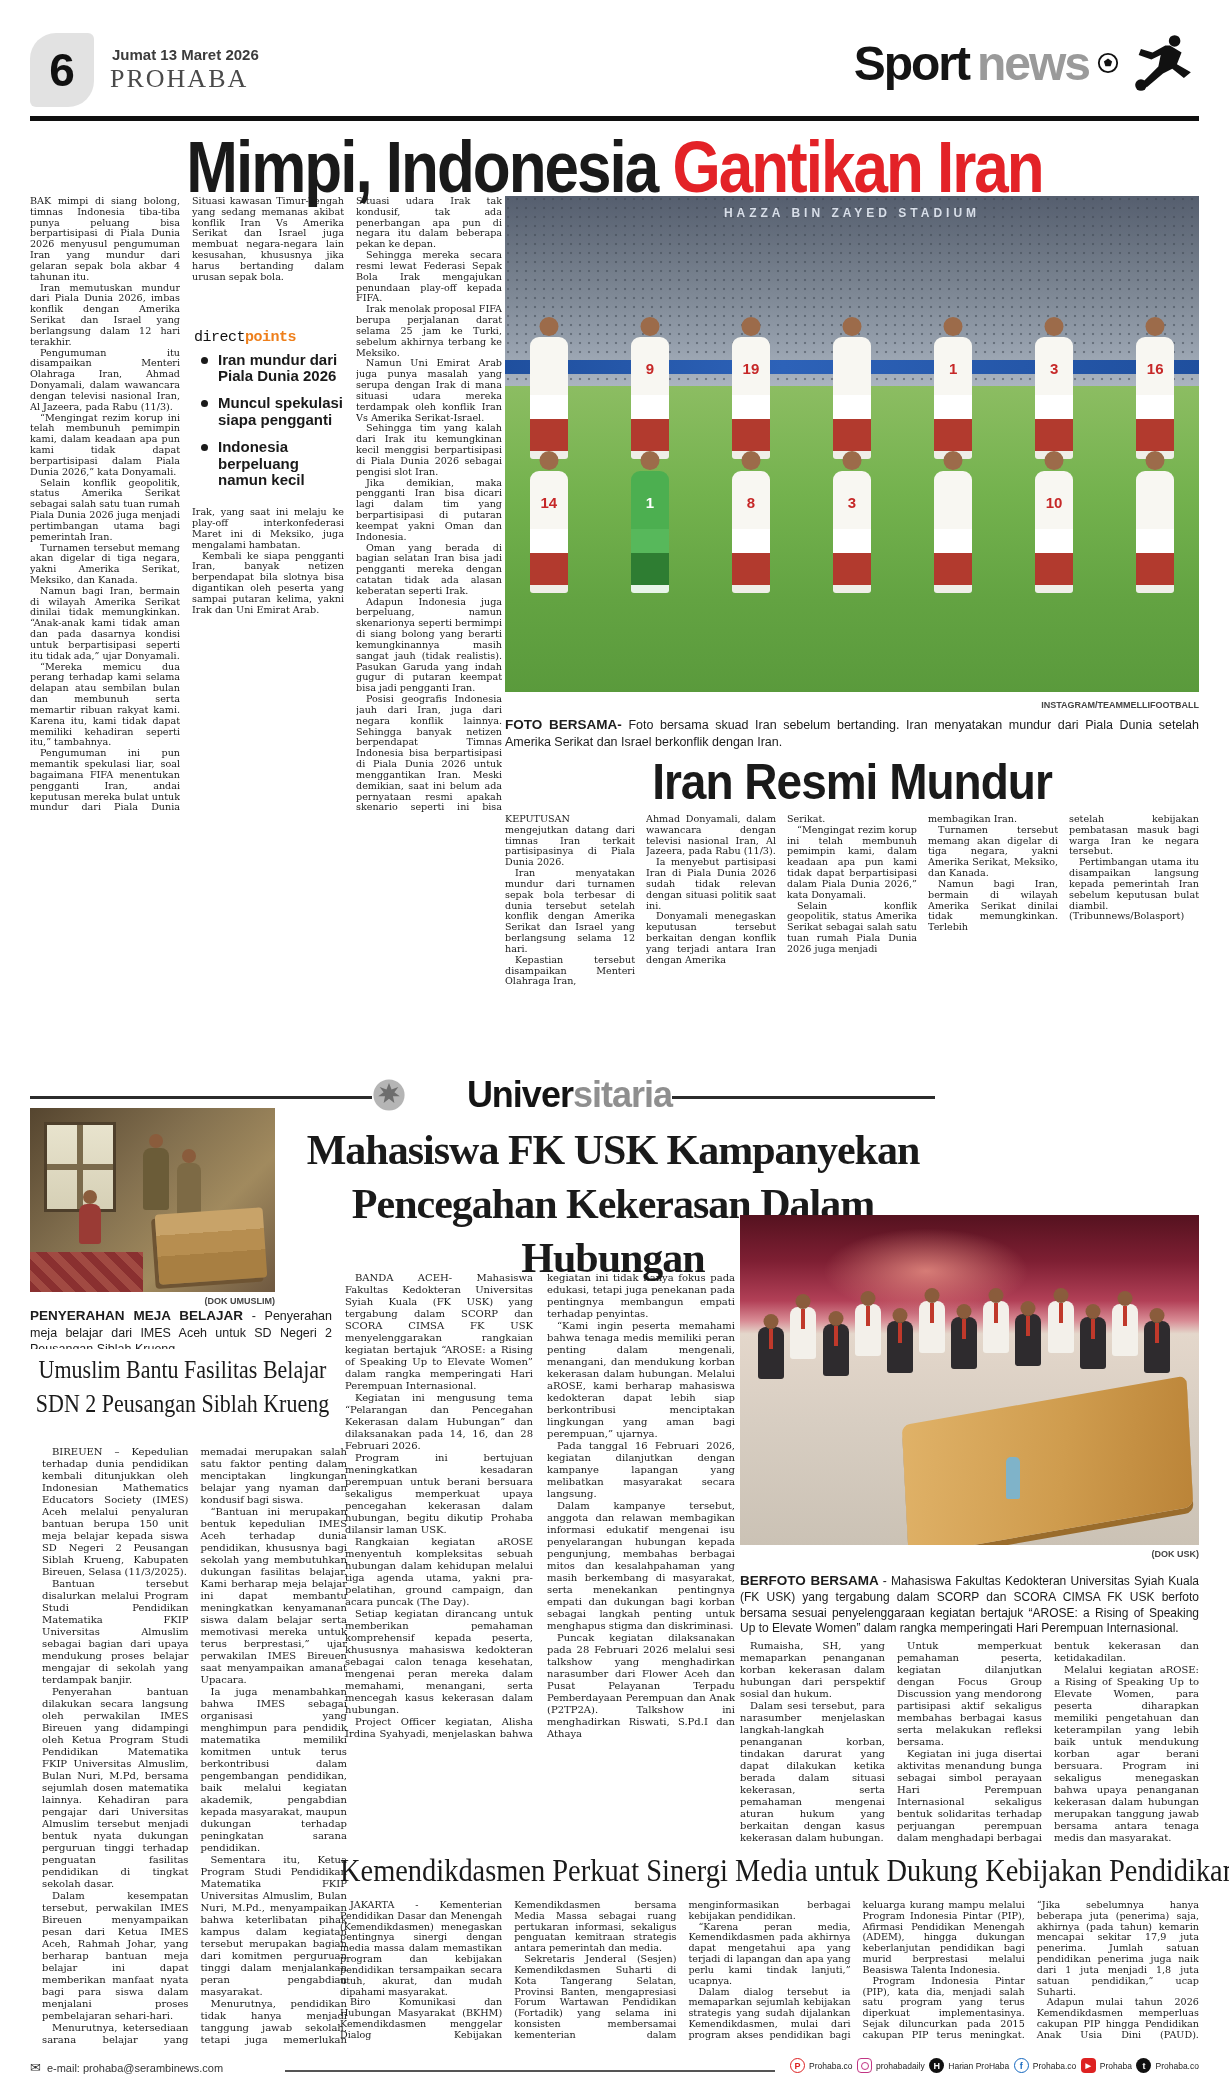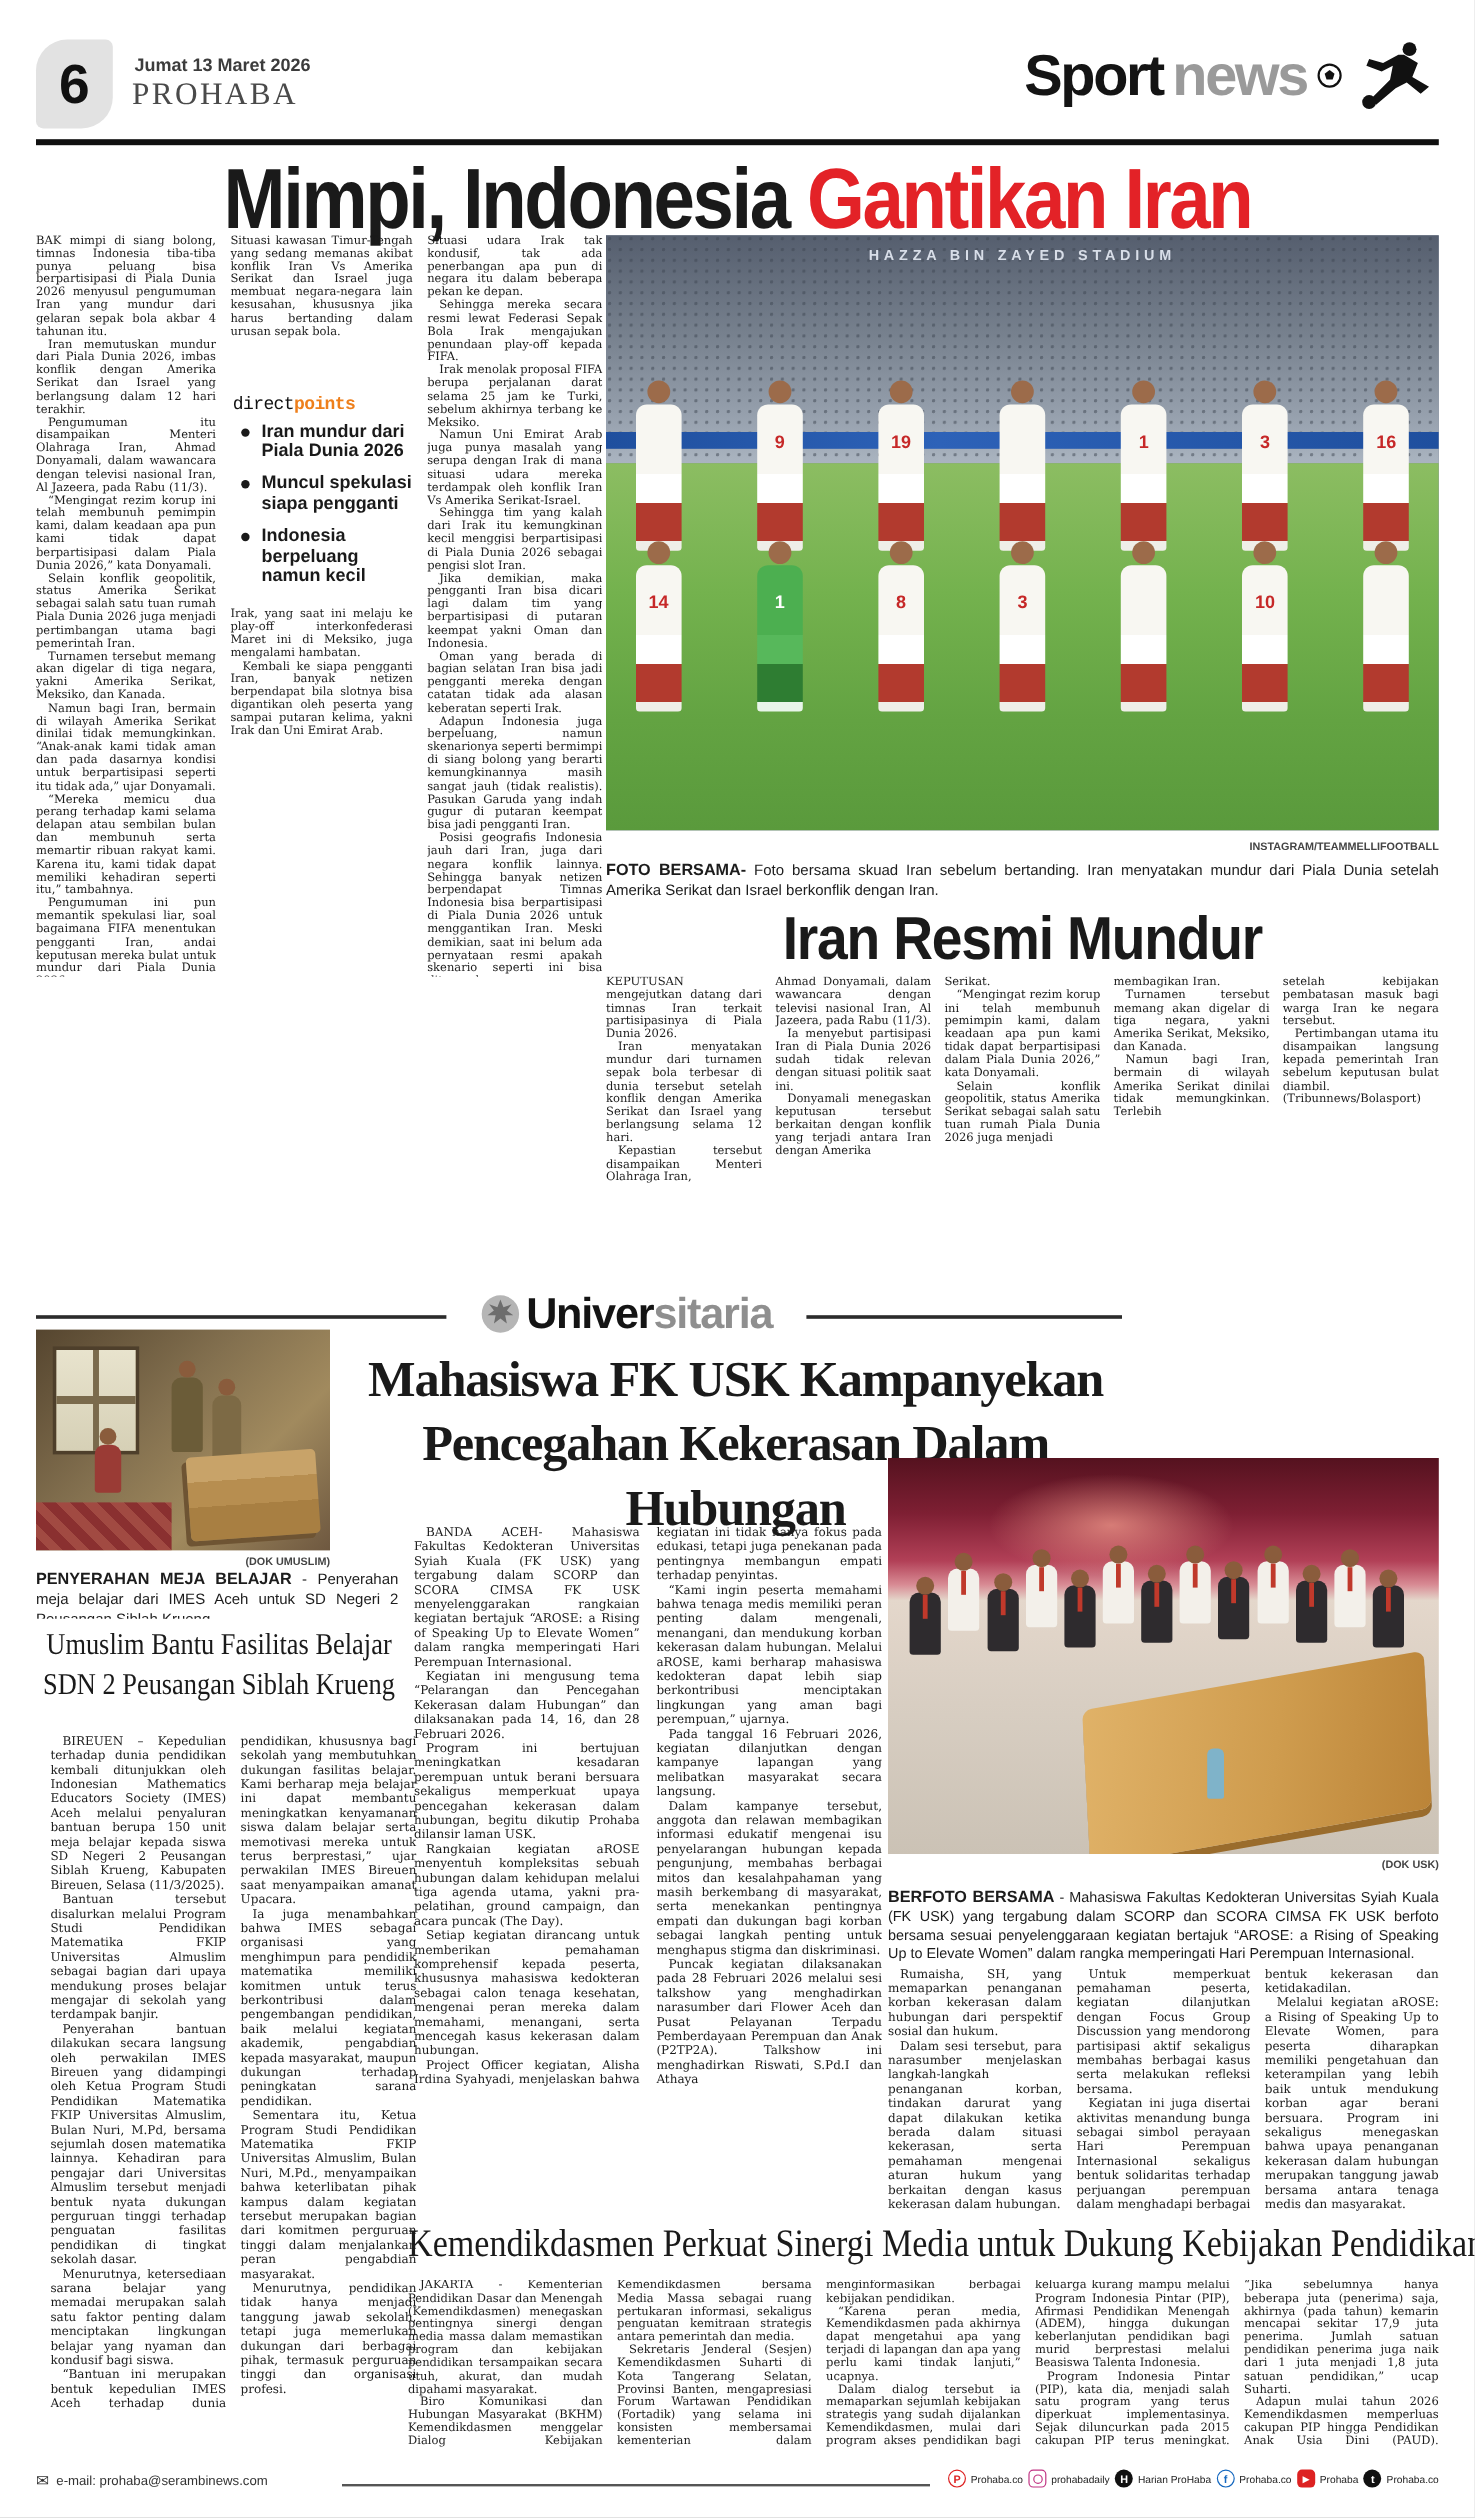--- a/index.html
+++ b/index.html
@@ -60,21 +60,21 @@
   .caption .lead{font-weight:700;font-size:13.5px;}
   .caption-main{left:505px;top:716px;width:694px;height:44px;overflow:hidden;}
 
   
   .sub-headline{left:505px;top:752px;width:694px;text-align:center;font:700 46px "Liberation Sans",sans-serif;letter-spacing:-1px;transform:scaleY(1.1);transform-origin:top;}
   .sub-col{top:814px;width:130px;height:252px;}
   .sc0{left:505px;} .sc1{left:646px;} .sc2{left:787px;} .sc3{left:928px;} .sc4{left:1069px;}
 
   
   .uni-line{left:30px;top:1096px;width:905px;height:3px;background:#2b2b2b;}
-  .uni-logo{left:372px;top:1072px;width:300px;height:46px;background:#fff;display:flex;align-items:center;justify-content:center;gap:4px;}
+  .uni-logo{left:372px;top:1072px;width:300px;height:46px;background:#fff;display:flex;align-items:center;justify-content:space-between;gap:4px;}
   .uni-logo .u1{font:700 36px "Liberation Sans",sans-serif;color:#141414;letter-spacing:-1px;}
   .uni-logo .u2{font:700 36px "Liberation Sans",sans-serif;color:#8f8f8f;letter-spacing:-1px;}
 
   .fk-headline{left:288px;top:1124px;width:650px;text-align:center;font:700 42px "Liberation Serif",serif;line-height:1.28;letter-spacing:-1px;}
   .fk-body1{left:345px;top:1272px;width:390px;height:578px;column-count:2;column-gap:14px;}
   .fk-body1 p,.fk-body2 p,.um-body p,.kd-body p{margin:0;font-size:10px;line-height:1.2;text-align:justify;text-indent:10px;}
   .fk-body2{left:740px;top:1640px;width:459px;height:210px;column-count:3;column-gap:12px;}
 
   
   .um-photo{left:30px;top:1108px;width:245px;height:184px;overflow:hidden;background:linear-gradient(135deg,#55452f 0%,#83704f 40%,#a18a5e 68%,#6e5840 100%);}
@@ -276,20 +276,21 @@
   <div class="abs photo-credit um-credit">(DOK UMUSLIM)</div>
   <div class="abs caption um-caption"><span class="lead">PENYERAHAN MEJA BELAJAR</span><span> - Penyerahan meja belajar dari IMES Aceh untuk SD Negeri 2 Peusangan Siblah Krueng.</span></div>
   <div class="abs um-headline">
     <div>Umuslim Bantu Fasilitas Belajar</div>
     <div>SDN 2 Peusangan Siblah Krueng</div>
   </div>
   <div class="abs col um-body">
       <p>BIREUEN – Kepedulian terhadap dunia pendidikan kembali ditunjukkan oleh Indonesian Mathematics Educators Society (IMES) Aceh melalui penyaluran bantuan berupa 150 unit meja belajar kepada siswa SD Negeri 2 Peusangan Siblah Krueng, Kabupaten Bireuen, Selasa (11/3/2025).</p>
       <p>Bantuan tersebut disalurkan melalui Program Studi Pendidikan Matematika FKIP Universitas Almuslim sebagai bagian dari upaya mendukung proses belajar mengajar di sekolah yang terdampak banjir.</p>
       <p>Penyerahan bantuan dilakukan secara langsung oleh perwakilan IMES Bireuen yang didampingi oleh Ketua Program Studi Pendidikan Matematika FKIP Universitas Almuslim, Bulan Nuri, M.Pd, bersama sejumlah dosen matematika lainnya. Kehadiran para pengajar dari Universitas Almuslim tersebut menjadi bentuk nyata dukungan perguruan tinggi terhadap penguatan fasilitas pendidikan di tingkat sekolah dasar.</p>
+      <p>Dalam kesempatan tersebut, perwakilan IMES Bireuen menyampaikan pesan dari Ketua IMES Aceh, Rahmah Johar, yang berharap bantuan meja belajar ini dapat memberikan manfaat nyata bagi para siswa dalam menjalani proses pembelajaran sehari-hari.</p>
       <p>Menurutnya, ketersediaan sarana belajar yang memadai merupakan salah satu faktor penting dalam menciptakan lingkungan belajar yang nyaman dan kondusif bagi siswa.</p>
       <p>“Bantuan ini merupakan bentuk kepedulian IMES Aceh terhadap dunia pendidikan, khususnya bagi sekolah yang membutuhkan dukungan fasilitas belajar. Kami berharap meja belajar ini dapat membantu meningkatkan kenyamanan siswa dalam belajar serta memotivasi mereka untuk terus berprestasi,” ujar perwakilan IMES Bireuen saat menyampaikan amanat Upacara.</p>
       <p>Ia juga menambahkan bahwa IMES sebagai organisasi yang menghimpun para pendidik matematika memiliki komitmen untuk terus berkontribusi dalam pengembangan pendidikan, baik melalui kegiatan akademik, pengabdian kepada masyarakat, maupun dukungan terhadap peningkatan sarana pendidikan.</p>
       <p>Sementara itu, Ketua Program Studi Pendidikan Matematika FKIP Universitas Almuslim, Bulan Nuri, M.Pd., menyampaikan bahwa keterlibatan pihak kampus dalam kegiatan tersebut merupakan bagian dari komitmen perguruan tinggi dalam menjalankan peran pengabdian masyarakat.</p>
       <p>Menurutnya, pendidikan tidak hanya menjadi tanggung jawab sekolah, tetapi juga memerlukan dukungan dari berbagai pihak, termasuk perguruan tinggi dan organisasi profesi.</p>
     </div>
 
   <div class="abs fk-headline">
     <div>Mahasiswa FK USK Kampanyekan</div>
     <div>Pencegahan Kekerasan Dalam Hubungan</div>

